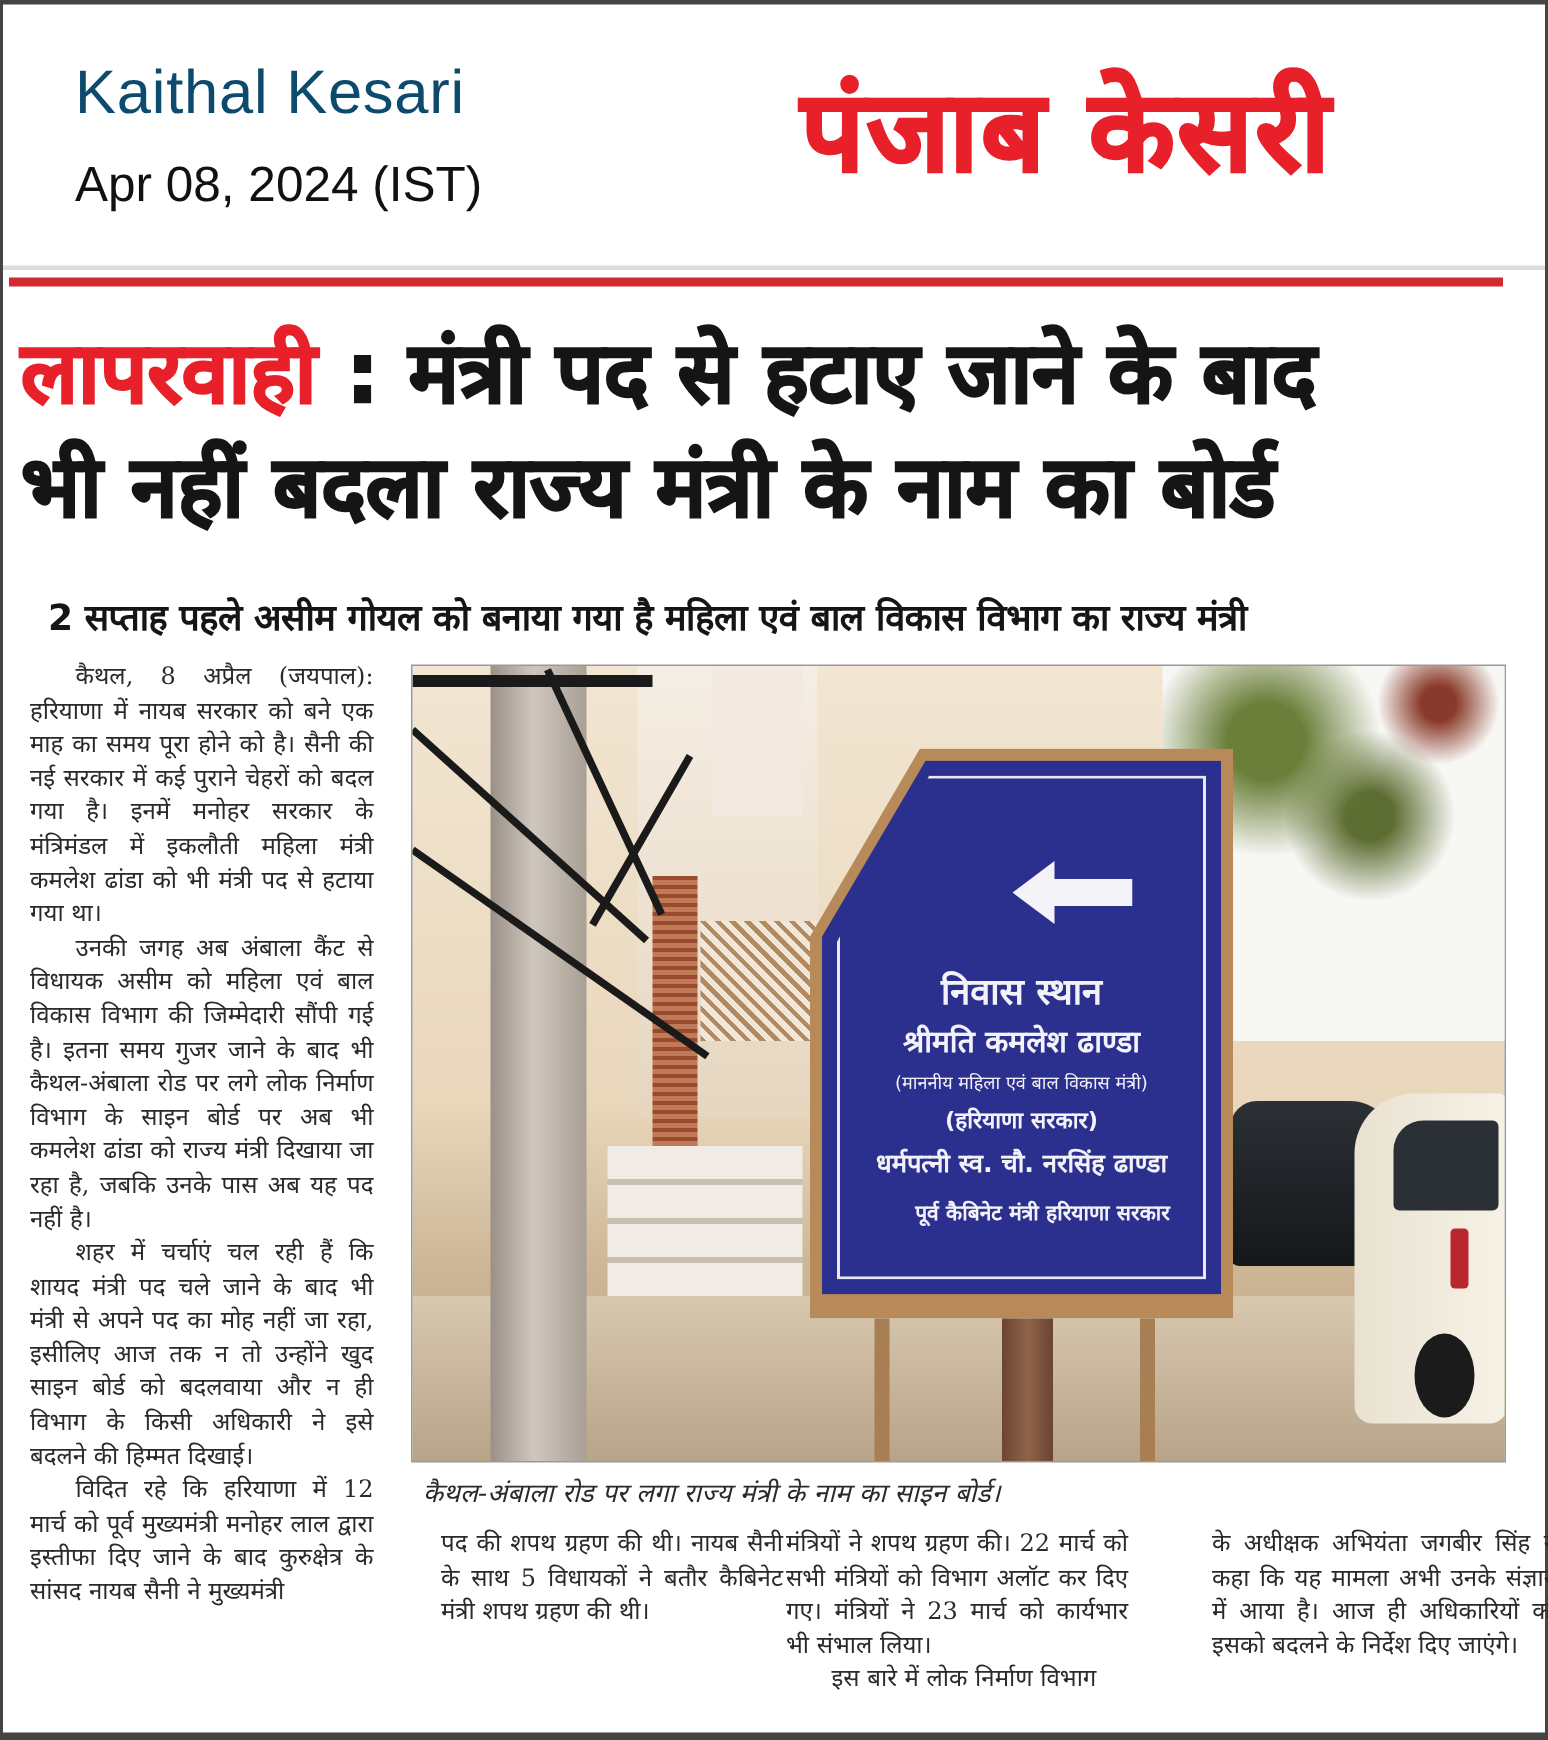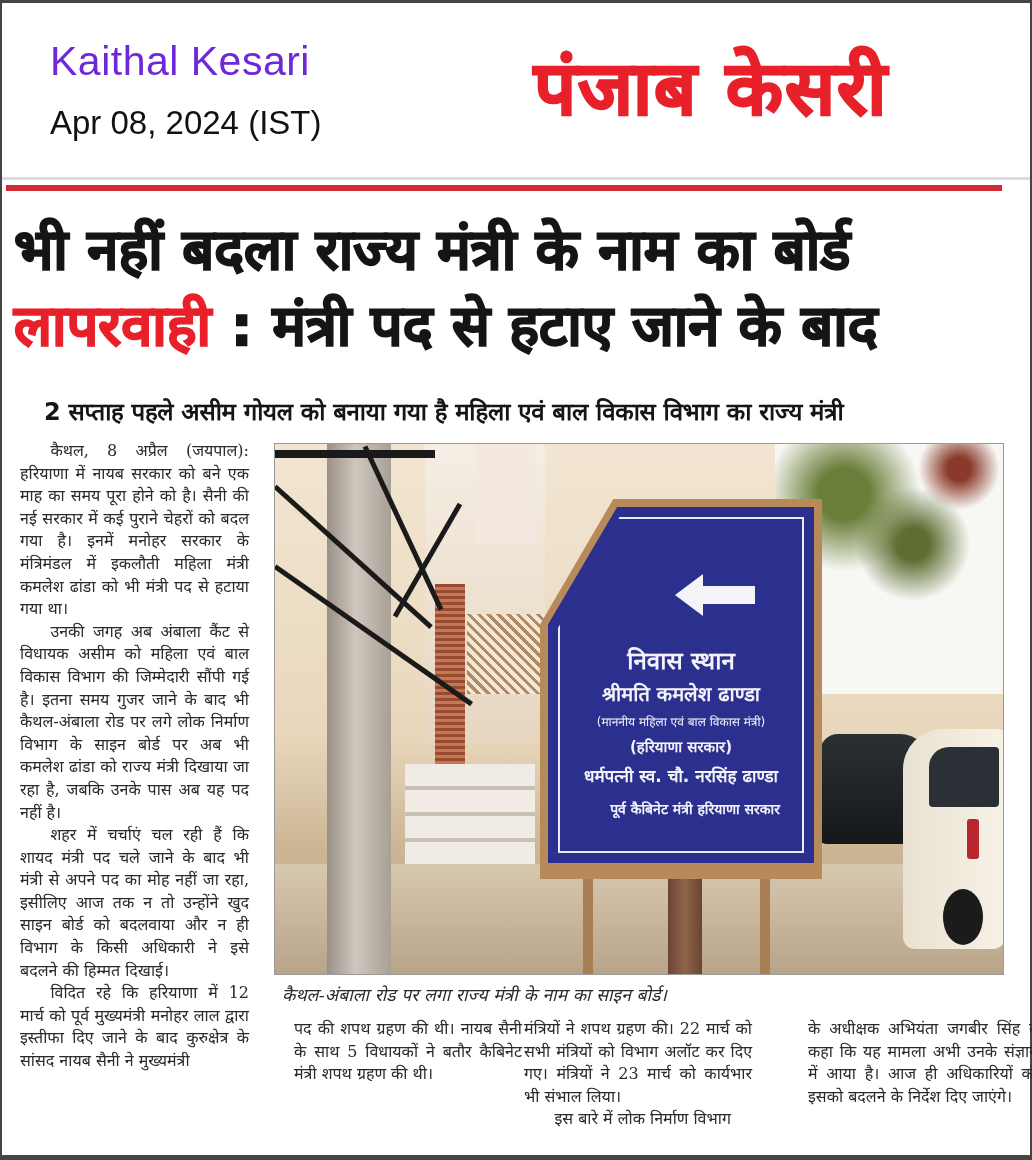--- a/index.html
+++ b/index.html
@@ -1,31 +1,31 @@
 <!DOCTYPE html>
 <html><head>
 <meta charset="utf-8">
 <style>
   * { box-sizing: border-box; margin: 0; padding: 0; }
   html, body { width: 1032px; height: 1160px; background: #ffffff; overflow: hidden; }
   body { font-family: "DejaVu Sans", sans-serif; color: #222; position: relative; }
   .frame { position: absolute; left: 0; top: 0; width: 1032px; height: 1160px; border: 2px solid #444; border-top-width: 3px; border-bottom-width: 5px; }
 
   
-  .hdr-title { position: absolute; left: 50px; top: 38px; font-family: "Liberation Sans", sans-serif; font-size: 41px; color: #6d28d9; letter-spacing: 0.5px; }
+  .hdr-title { position: absolute; left: 50px; top: 38px; font-family: "Liberation Sans", sans-serif; font-size: 41px; color: #0c4a6e; letter-spacing: 0.5px; }
   .hdr-date { position: absolute; left: 50px; top: 104px; font-family: "Liberation Sans", sans-serif; font-size: 33px; color: #111; }
   .logo { position: absolute; left: 534px; top: 38px; width: 446px; height: 100px; font-family: "DejaVu Sans", sans-serif; font-weight: 900; font-size: 74px; color: #e8202a; line-height: 100px; letter-spacing: 2px; -webkit-text-stroke: 2px #e8202a; white-space: nowrap; }
   .sep-grey { position: absolute; left: 2px; top: 177px; width: 1028px; height: 3px; background: #dcdcdc; }
   .sep-red { position: absolute; left: 6px; top: 185px; width: 996px; height: 6px; background: #d12a35; }
 
   
   .headline { position: absolute; left: 14px; top: 212px; width: 1000px; font-family: "DejaVu Sans", sans-serif; font-weight: 900; color: #151515; font-size: 56px; line-height: 76px; -webkit-text-stroke: 1.5px #151515; }
   .headline .line { display: block; white-space: nowrap; }
   .headline .kicker { color: #e8202a; -webkit-text-stroke: 1.5px #e8202a; }
-  .subhead { position: absolute; left: 44px; top: 394px; width: 960px; font-family: "DejaVu Sans", sans-serif; font-weight: bold; font-size: 24px; color: #151515; white-space: nowrap; letter-spacing: -0.3px; }
+  .subhead { position: absolute; left: 32px; top: 394px; width: 960px; font-family: "DejaVu Sans", sans-serif; font-weight: bold; font-size: 24px; color: #151515; white-space: nowrap; letter-spacing: -0.3px; }
 
   
   .col { position: absolute; font-family: "DejaVu Serif", serif; font-size: 16px; line-height: 22.6px; color: #2a2a2a; text-align: justify; }
   .col p { text-indent: 1.9em; }
   .col p.noindent { text-indent: 0; }
   .col-left { left: 20px; top: 440px; width: 229px; }
   .col-b1 { left: 274px; top: 1018px; width: 228px; margin-left: 20px; }
   .col-b2 { left: 524px; top: 1018px; width: 228px; }
   .col-b3 { left: 808px; top: 1018px; width: 230px; }
 
@@ -70,22 +70,22 @@
 <div class="frame"></div>
 
 <div class="hdr-title">Kaithal Kesari</div>
 <div class="hdr-date">Apr 08, 2024 (IST)</div>
 <div class="logo">पंजाब केसरी</div>
 
 <div class="sep-grey"></div>
 <div class="sep-red"></div>
 
 <div class="headline">
+  <span class="line"><span class="kicker">लापरवाही</span><span> : मंत्री पद से हटाए जाने के बाद</span></span>
   <span class="line">भी नहीं बदला राज्य मंत्री के नाम का बोर्ड</span>
-  <span class="line"><span class="kicker">लापरवाही</span><span> : मंत्री पद से हटाए जाने के बाद</span></span>
 </div>
 <div class="subhead">2 सप्ताह पहले असीम गोयल को बनाया गया है महिला एवं बाल विकास विभाग का राज्य मंत्री</div>
 
 <div class="col col-left">
   <p>कैथल, 8 अप्रैल (जयपाल): हरियाणा में नायब सरकार को बने एक माह का समय पूरा होने को है। सैनी की नई सरकार में कई पुराने चेहरों को बदल गया है। इनमें मनोहर सरकार के मंत्रिमंडल में इकलौती महिला मंत्री कमलेश ढांडा को भी मंत्री पद से हटाया गया था।</p>
   <p>उनकी जगह अब अंबाला कैंट से विधायक असीम को महिला एवं बाल विकास विभाग की जिम्मेदारी सौंपी गई है। इतना समय गुजर जाने के बाद भी कैथल-अंबाला रोड पर लगे लोक निर्माण विभाग के साइन बोर्ड पर अब भी कमलेश ढांडा को राज्य मंत्री दिखाया जा रहा है, जबकि उनके पास अब यह पद नहीं है।</p>
   <p>शहर में चर्चाएं चल रही हैं कि शायद मंत्री पद चले जाने के बाद भी मंत्री से अपने पद का मोह नहीं जा रहा, इसीलिए आज तक न तो उन्होंने खुद साइन बोर्ड को बदलवाया और न ही विभाग के किसी अधिकारी ने इसे बदलने की हिम्मत दिखाई।</p>
   <p>विदित रहे कि हरियाणा में 12 मार्च को पूर्व मुख्यमंत्री मनोहर लाल द्वारा इस्तीफा दिए जाने के बाद कुरुक्षेत्र के सांसद नायब सैनी ने मुख्यमंत्री</p>
 </div>
 

